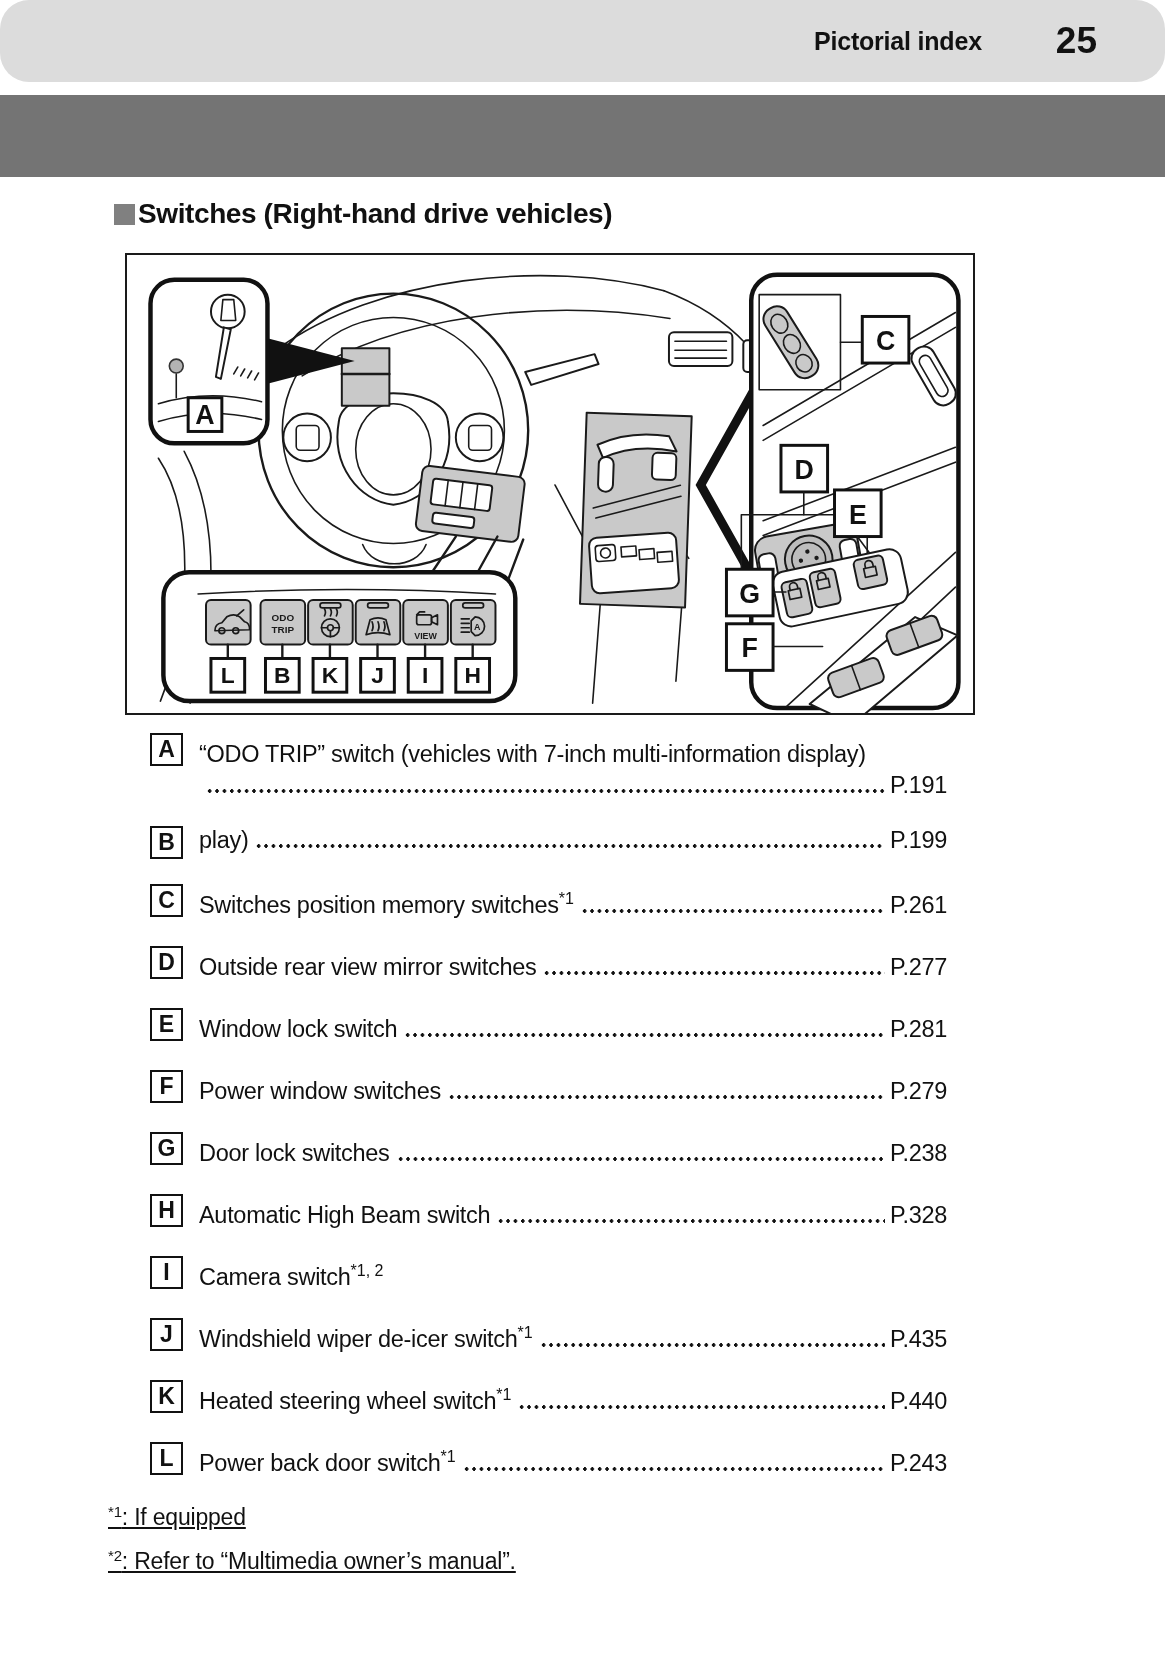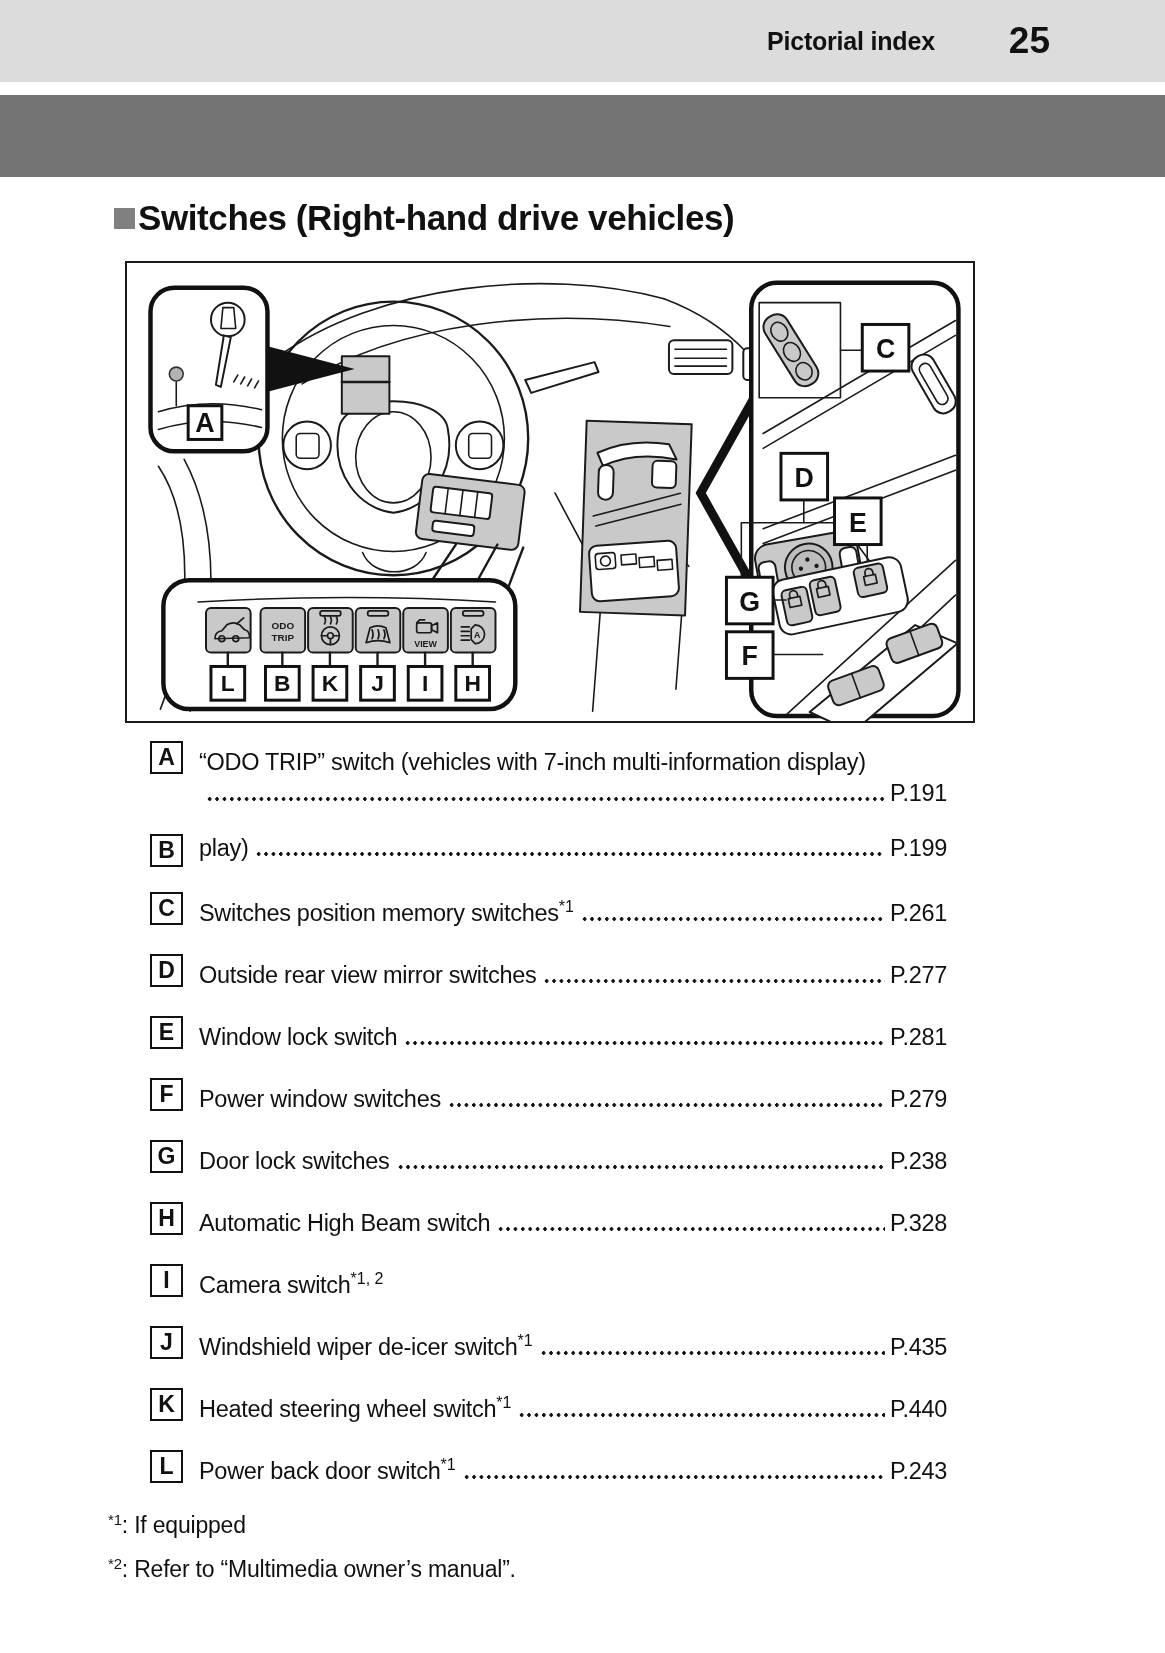--- a/index.html
+++ b/index.html
@@ -1,28 +1,28 @@
 <!DOCTYPE html>
 <html><head>
 <meta charset="utf-8">
 <style>
   html,body{margin:0;padding:0;background:#fff;}
   body{width:1165px;height:1653px;overflow:hidden;position:relative;
        font-family:"Liberation Sans",sans-serif;color:#111;}
 
   
   .topbar{height:82px;background:#dcdcdc;display:flex;align-items:center;
-          justify-content:flex-end;padding-right:115px;gap:74px;box-sizing:border-box;}
+          justify-content:flex-end;padding-right:68px;gap:74px;box-sizing:border-box;border-radius:29px;}
   .crumb{font-weight:700;font-size:25px;letter-spacing:-0.2px;}
   .pageno{font-weight:700;font-size:37px;text-align:right;}
   .banner{height:82px;background:#747474;margin-top:13px;}
 
   
   .sec-title{margin:21px 0 0 114px;display:flex;align-items:center;
-             font-size:35px;font-weight:700;letter-spacing:-0.4px;}
+             font-size:28px;font-weight:700;letter-spacing:-0.4px;}
   .bullet{width:21px;height:21px;background:#808080;display:inline-block;
           margin-right:3px;flex:0 0 auto;}
 
   
   .diagram{margin:23px 0 0 125px;width:850px;height:462px;border:2px solid #1a1a1a;
            box-sizing:border-box;background:#fff;}
   .diagram svg{display:block;width:100%;height:100%;}
   .ln{fill:none;stroke:#1a1a1a;stroke-width:1.6;stroke-linecap:round;stroke-linejoin:round;}
   .ln2{fill:none;stroke:#1a1a1a;stroke-width:2.4;stroke-linecap:round;stroke-linejoin:round;}
   .wfill{fill:#fff;stroke:#1a1a1a;stroke-width:2;stroke-linejoin:round;}
@@ -46,21 +46,21 @@
         letter-spacing:-0.3px;line-height:31px;}
   .txt{white-space:nowrap;}
   .txt sup{font-size:16px;vertical-align:9px;letter-spacing:0;}
   .dots{flex:1 1 auto;height:10px;margin:0 5px 5px 7px;
         background-image:radial-gradient(circle 1.7px at 3.5px 5px,#111 97%,transparent 100%);
         background-size:7.4px 10px;background-repeat:repeat-x;}
   .pg{flex:0 0 auto;white-space:nowrap;}
   .line2{margin-top:0;}
 
   
-  .footnotes{margin:6px 0 0 108px;font-size:23px;letter-spacing:-0.2px;}
+  .footnotes{margin:6px 0 0 108px;font-size:23px;letter-spacing:-0.2px;text-decoration:underline;}
   .fnote{margin-bottom:16px;}
   .fnote sup{font-size:15px;vertical-align:8px;}
 </style>
 </head>
 <body>
 
 <div>
 
   <header class="topbar">
     <span class="crumb">Pictorial index</span>

